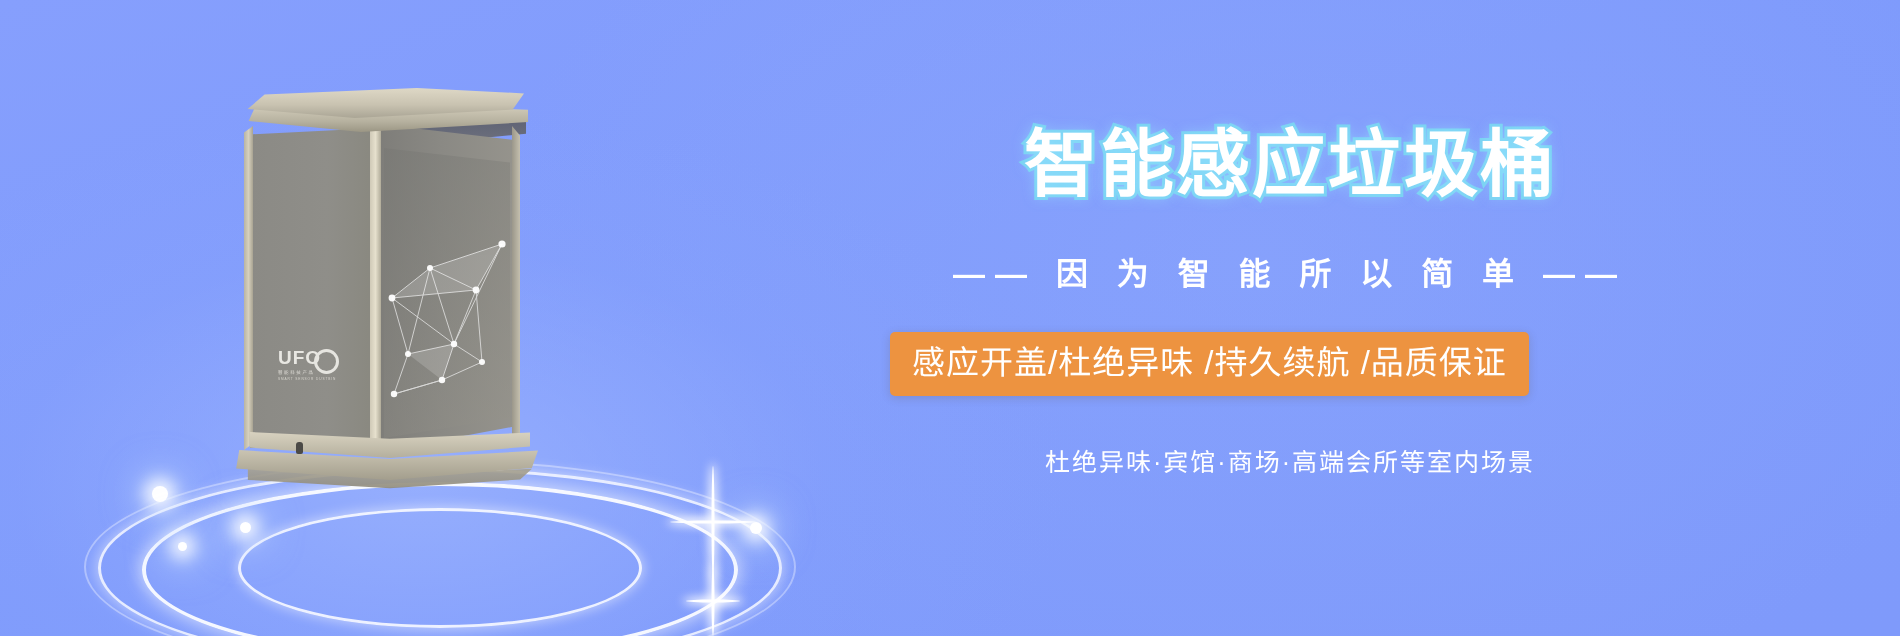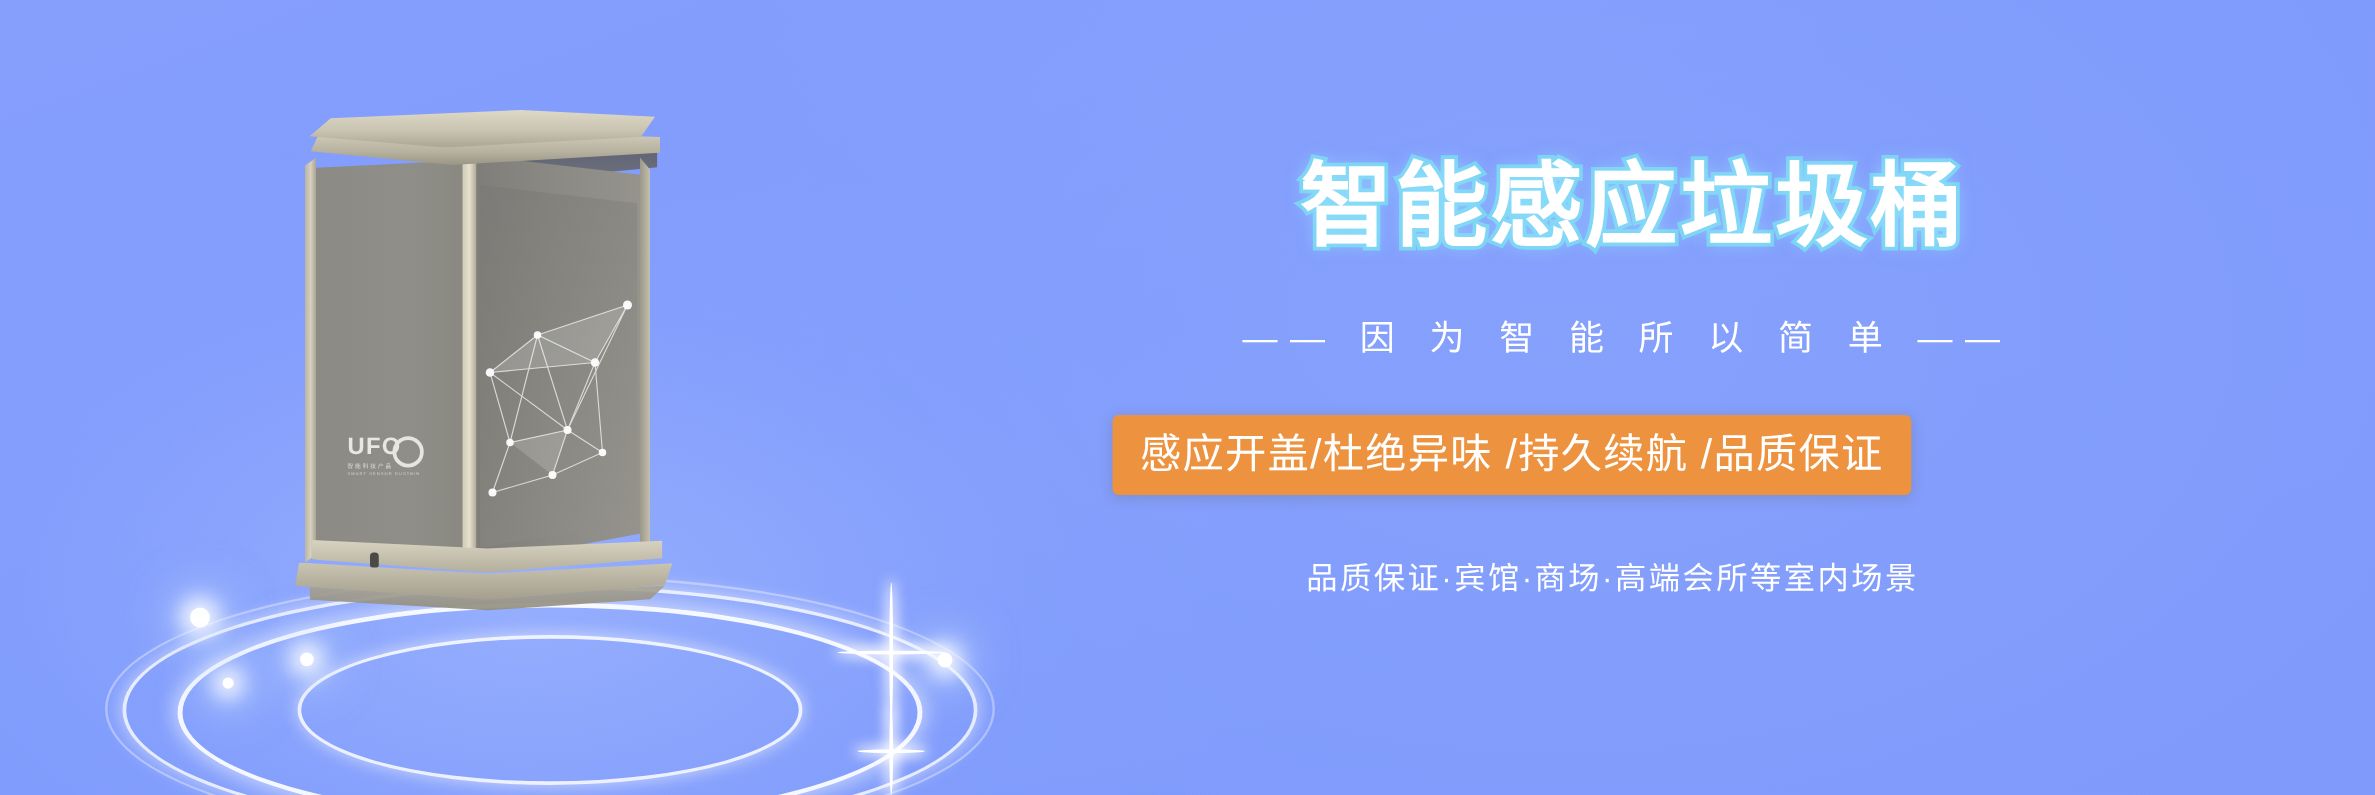--- a/index.html
+++ b/index.html
@@ -151,32 +151,32 @@
   }
   .bin .logo .logo-sub2{
     margin-top:2px;color:#dedcd5;font-size:3.2px;letter-spacing:0.9px;
     white-space:nowrap;
   }
 
   
   .copy{position:absolute;left:880px;top:0;width:1000px;height:636px;}
 
   .title{
-    position:absolute;left:16px;top:128px;width:820px;text-align:center;
+    position:absolute;left:0;top:128px;width:820px;text-align:center;
     font-size:74px;font-weight:700;line-height:1;color:#ffffff;
     letter-spacing:2px;
     font-family:"Liberation Sans","DejaVu Sans",sans-serif;
     -webkit-text-stroke:6px #79d2f2;
     paint-order:stroke fill;
     text-shadow:0 0 14px rgba(150,225,255,0.75);
   }
 
   .subtitle{
-    position:absolute;left:12px;top:248px;width:820px;text-align:center;
-    color:#ffffff;font-size:28px;letter-spacing:10px;font-weight:400;
+    position:absolute;left:0;top:248px;width:820px;text-align:center;
+    color:#ffffff;font-size:32px;letter-spacing:10px;font-weight:700;
     white-space:nowrap;
   }
 
   .badge{
     position:absolute;left:10px;top:332px;
     background:#ed9340;border-radius:5px;
     padding:13px 22px 14px 22px;
     color:#ffffff;font-size:33px;font-weight:400;letter-spacing:1px;
     white-space:nowrap;line-height:1.12;
     box-shadow:0 2px 10px rgba(90,60,20,0.18);
@@ -265,16 +265,16 @@
   </div>
 
   <div class="copy">
 
     <div class="title">智能感应垃圾桶</div>
 
     <div class="subtitle">—— 因 为 智 能  所 以 简 单 ——</div>
 
     <div class="badge">感应开盖/杜绝异味 /持久续航 /品质保证</div>
 
-    <div class="scene">品质保证·宾馆·商场·高端会所等室内场景</div>
+    <div class="scene">杜绝异味·宾馆·商场·高端会所等室内场景</div>
   </div>
 
 </div>
 
 </body></html>

